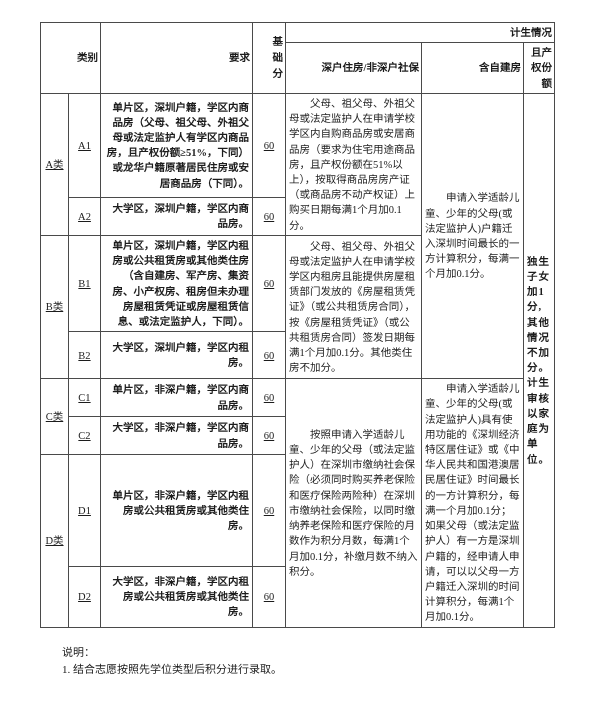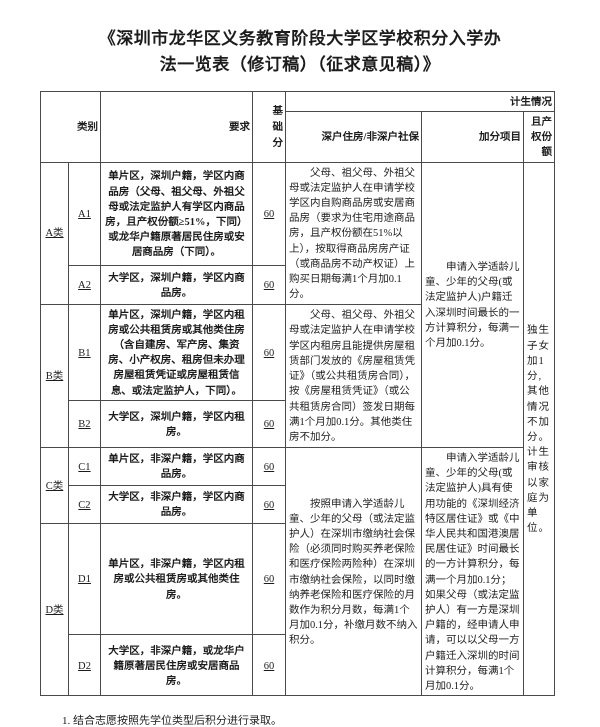--- a/index.html
+++ b/index.html
@@ -27,28 +27,29 @@
   .policy th,.policy td{
     border:1px solid #4a4a4a;
     padding:2px 3px;
     font-size:10.5px;
     line-height:1.45;
     vertical-align:middle;
     overflow:hidden;
   }
   .policy th{font-weight:bold;text-align:right;padding:2px 2px;}
   .c{text-align:center;text-decoration:underline;}
-  .req{font-weight:bold;text-align:center;}
+  .req{font-weight:bold;text-align:right;}
   .para{text-align:left;text-indent:2em;}
   .fp-cell{
     text-align:left;
     padding:2px 2px;
     word-break:break-all;
     letter-spacing:1px;
     line-height:1.6;
+    font-weight:bold;
   }
   .vstack{display:inline-block;width:1.1em;word-break:break-all;line-height:1.5;}
   .row-a1 td{height:90px;}
   .row-a2 td{height:28px;}
   .row-b1 td{height:88px;}
   .row-b2 td{height:42px;}
   .row-c1 td{height:33px;}
   .row-c2 td{height:33px;}
   .row-d1 td{height:56px;}
   .row-d2 td{height:56px;}
@@ -60,45 +61,41 @@
     font-size:11px;
     line-height:1.62;
   }
   .notes p{margin:0;text-indent:2em;text-align:justify;}
 </style>
 </head>
 <body>
 
 <div class="page">
 
-  <div class="doc-title">
-    <div>《深圳市龙华区义务教育阶段大学区学校积分入学办</div>
-    <div>法一览表（修订稿）（征求意见稿）》</div>
-  </div>
 
   <table class="policy">
     <colgroup>
       <col style="width:28px">
         <col style="width:32px">
         <col style="width:152px">
       <col style="width:33px">
         <col style="width:136px">
         <col style="width:102px">
         <col style="width:31px">
     </colgroup>
     <tbody>
         <tr class="hdr-top">
       <th colspan="2" rowspan="2">类别</th>
       <th rowspan="2">要求</th>
       <th rowspan="2"><span class="vstack">基础分</span></th>
       <th colspan="3">计生情况</th>
     </tr>
     <tr class="hdr-sub">
       <th>深户住房/非深户社保</th>
-      <th>加分项目</th>
+      <th>含自建房</th>
       <th>且产权份额</th>
     </tr>
 
     <tr class="row-a1">
       <td rowspan="2" class="c">A类</td>
       <td class="c">A1</td>
       <td class="req">单片区，深圳户籍，学区内商品房（父母、祖父母、外祖父母或法定监护人有学区内商品房，且产权份额≥51%，下同）或龙华户籍原著居民住房或安居商品房（下同）。</td>
       <td class="c">60</td>
       <td rowspan="2" class="para">父母、祖父母、外祖父母或法定监护人在申请学校学区内自购商品房或安居商品房（要求为住宅用途商品房，且产权份额在51%以上），按取得商品房房产证（或商品房不动产权证）上购买日期每满1个月加0.1分。</td>
       <td rowspan="4" class="para">申请入学适龄儿童、少年的父母(或法定监护人)户籍迁入深圳时间最长的一方计算积分，每满一个月加0.1分。</td>
@@ -138,24 +135,25 @@
     </tr>
 
     <tr class="row-d1">
       <td rowspan="2" class="c">D类</td>
       <td class="c">D1</td>
       <td class="req">单片区，非深户籍，学区内租房或公共租赁房或其他类住房。</td>
       <td class="c">60</td>
     </tr>
     <tr class="row-d2">
       <td class="c">D2</td>
-      <td class="req">大学区，非深户籍，或龙华户籍原著居民住房或安居商品房。</td>
+      <td class="req">大学区，非深户籍，学区内租房或公共租赁房或其他类住房。</td>
       <td class="c">60</td>
     </tr>
   </tbody>
     </table>
 
   <div class="notes">
+    <p>说明：</p>
     <p>1. 结合志愿按照先学位类型后积分进行录取。</p>
 
   </div>
 
 </div>
 
 </body></html>

